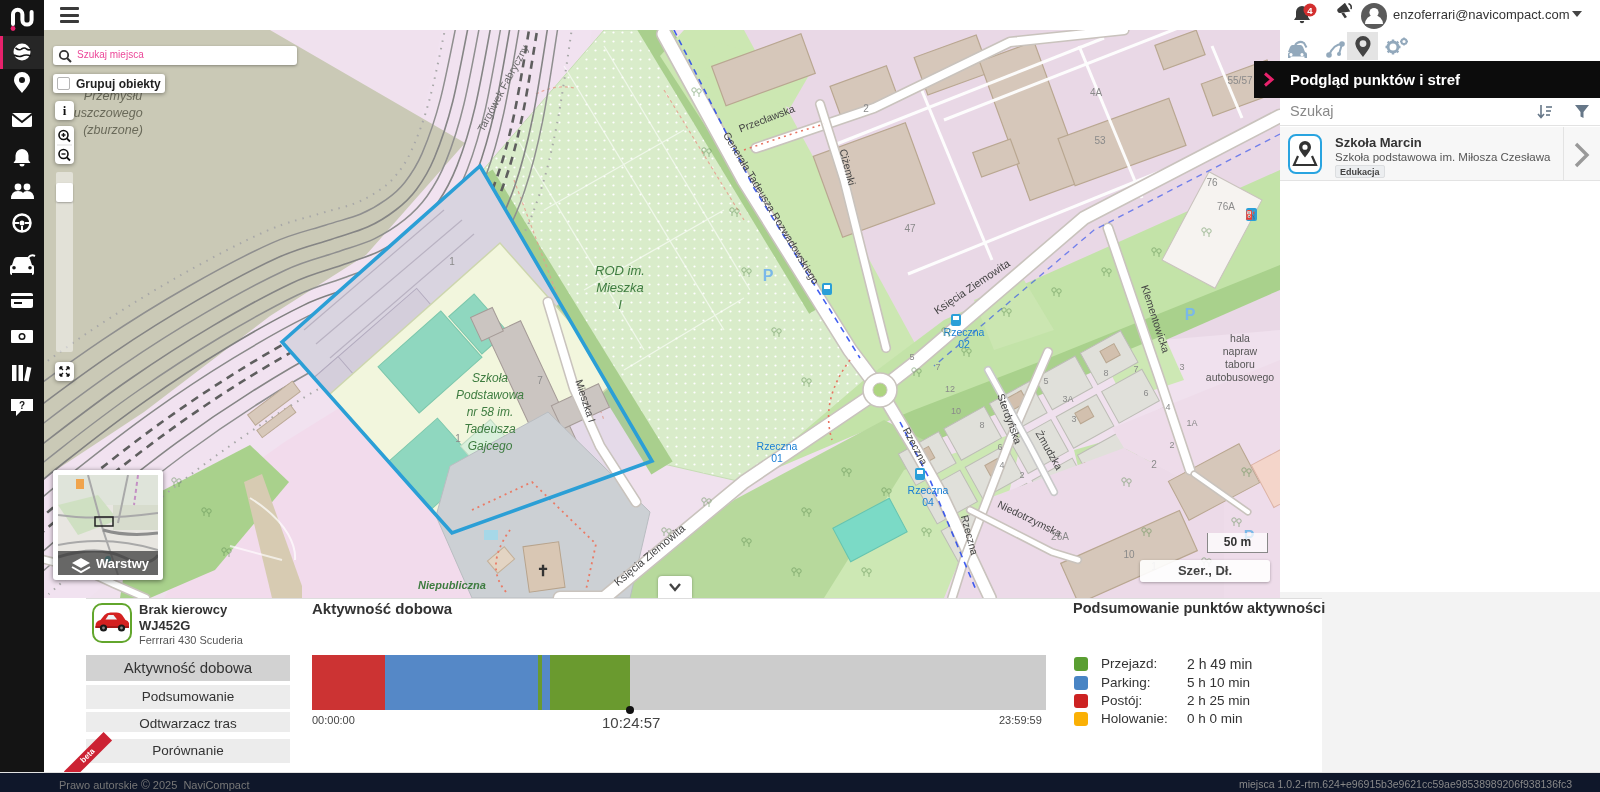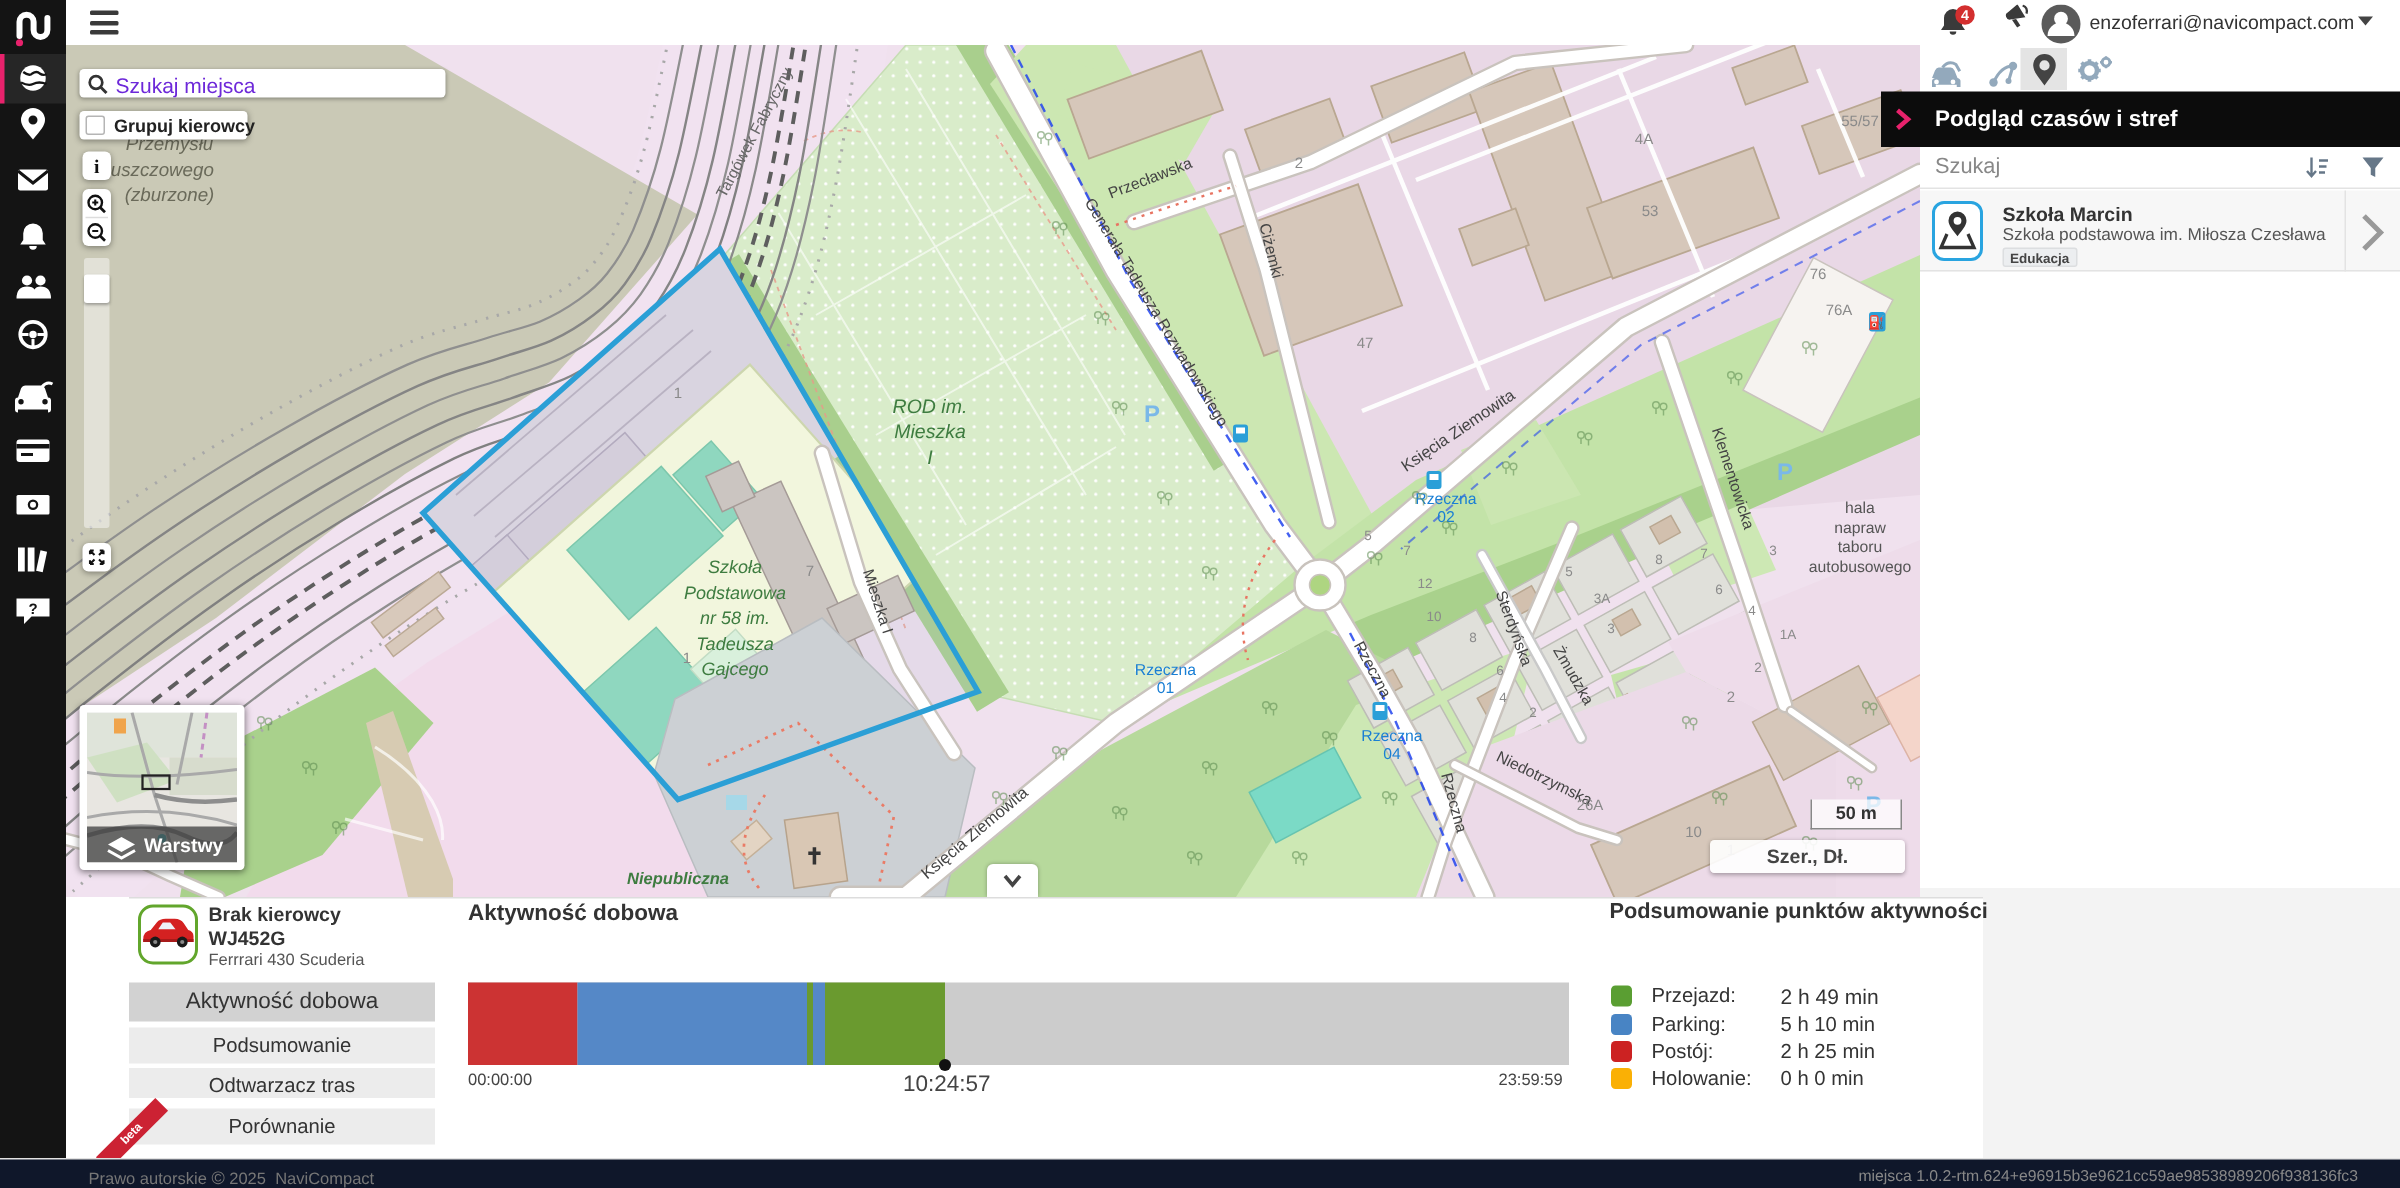--- a/index.html
+++ b/index.html
@@ -569,25 +569,25 @@
         <line x1="5" y1="3" x2="5" y2="7" stroke="#5d8c51" stroke-width="1"></line>
       </g>
 <text x="408" y="559" font-size="11" fill="#3e7c40" text-anchor="middle" font-weight="bold" font-style="italic">Niepubliczna</text>
 </svg>
 
  <div class="mapbtn" style="left:9px;top:16px;width:244px;height:19px;border-radius:3px;box-shadow:0 1px 3px rgba(0,0,0,0.35)">
    <svg class="abs" style="left:5px;top:2.5px" width="14" height="14">
         <circle cx="6" cy="6" r="4.2" fill="none" stroke="#333" stroke-width="1.8"></circle>
         <line x1="9.2" y1="9.2" x2="13" y2="13" stroke="#333" stroke-width="2"></line>
       </svg>
-   <div class="abs" style="left:24px;top:3px;font-size:14px;color:#6d28d9">Szukaj miejsca</div>
+   <div class="abs" style="left:24px;top:3px;font-size:10px;color:#ec4899">Szukaj miejsca</div>
  </div>
  <div class="mapbtn" style="left:9px;top:44px;width:112px;height:19px;border-radius:3px">
    <div class="abs" style="left:4px;top:2.5px;width:13px;height:13px;background:#fff;border:1px solid #b5b5b5;border-radius:2px"></div>
-   <div class="abs" style="left:23px;top:3px;font-size:12px;font-weight:bold;color:#222;white-space:nowrap">Grupuj kierowcy</div>
+   <div class="abs" style="left:23px;top:3px;font-size:12px;font-weight:bold;color:#222;white-space:nowrap">Grupuj obiekty</div>
  </div>
  <div class="mapbtn" style="left:11px;top:71px;width:19px;height:19px">
       <div style="text-align:center;font-size:13px;font-weight:bold;color:#111;line-height:19px;font-family:'Liberation Serif',serif">i</div>
     </div>
  <div class="mapbtn" style="left:11px;top:96px;width:19px;height:38px">
    <svg width="19" height="38">
         <circle cx="8.5" cy="9" r="4.5" fill="none" stroke="#111" stroke-width="1.6"></circle>
         <line x1="11.8" y1="12.3" x2="15" y2="15.5" stroke="#111" stroke-width="1.8"></line>
         <line x1="6.5" y1="9" x2="10.5" y2="9" stroke="#111" stroke-width="1.4"></line>
         <line x1="8.5" y1="7" x2="8.5" y2="11" stroke="#111" stroke-width="1.4"></line>
@@ -681,21 +681,21 @@
           <line x1="22.5" y1="5.5" x2="24" y2="5.5"></line>
         </g>
       </g>
  </svg>
 </div>
 
 <div class="abs" style="left:1254px;top:61px;width:346px;height:37px;background:#0c0c0c;z-index:26">
   <svg class="abs" style="left:9px;top:11px" width="12" height="15">
       <path d="M 2,1.5 L 9,7.5 L 2,13.5" stroke="#e8226c" stroke-width="3" fill="none"></path>
     </svg>
-  <div class="abs" style="left:36px;top:10px;font-size:15px;font-weight:bold;color:#fff">Podgląd czasów i stref</div>
+  <div class="abs" style="left:36px;top:10px;font-size:15px;font-weight:bold;color:#fff">Podgląd punktów i stref</div>
 </div>
 <div class="abs" style="left:1280px;top:98px;width:320px;height:28px;background:#fff;border-bottom:1px solid #e3e3e3;z-index:26">
   <div class="abs" style="left:10px;top:5px;font-size:14.5px;color:#888">Szukaj</div>
   <svg class="abs" style="left:256px;top:5px" width="18" height="18">
       <path d="M 5,2 L 5,14 M 2,11 L 5,14.5 L 8,11" stroke="#667788" stroke-width="1.6" fill="none"></path>
       <line x1="10" y1="4" x2="16" y2="4" stroke="#667788" stroke-width="1.6"></line>
       <line x1="10" y1="8" x2="15" y2="8" stroke="#667788" stroke-width="1.6"></line>
       <line x1="10" y1="12" x2="14" y2="12" stroke="#667788" stroke-width="1.6"></line>
     </svg>
   <svg class="abs" style="left:294px;top:6px" width="16" height="16">

